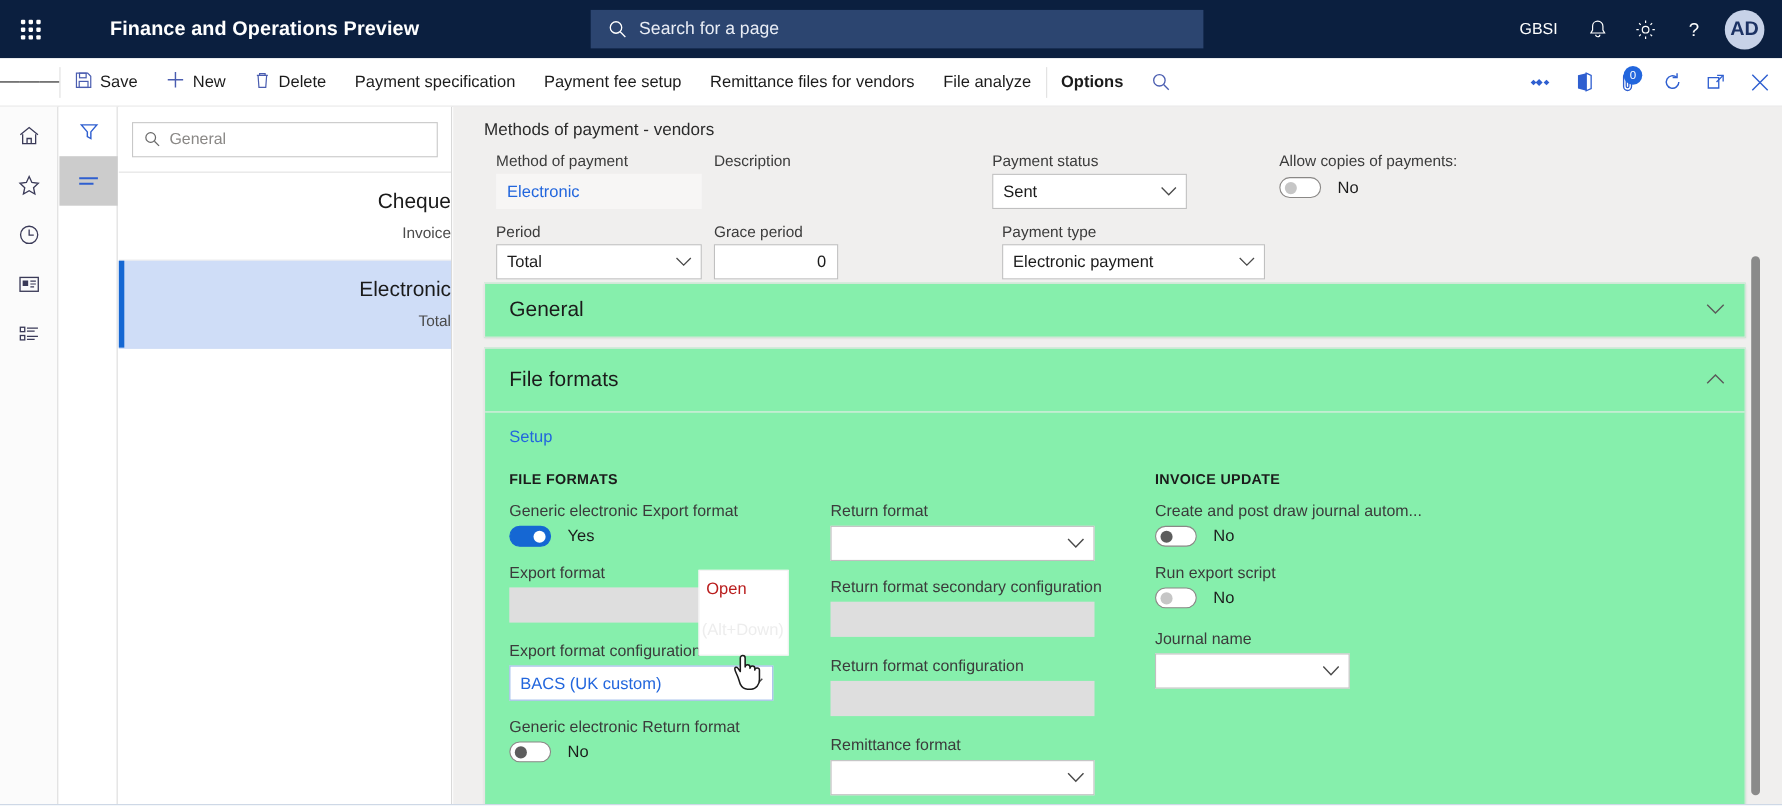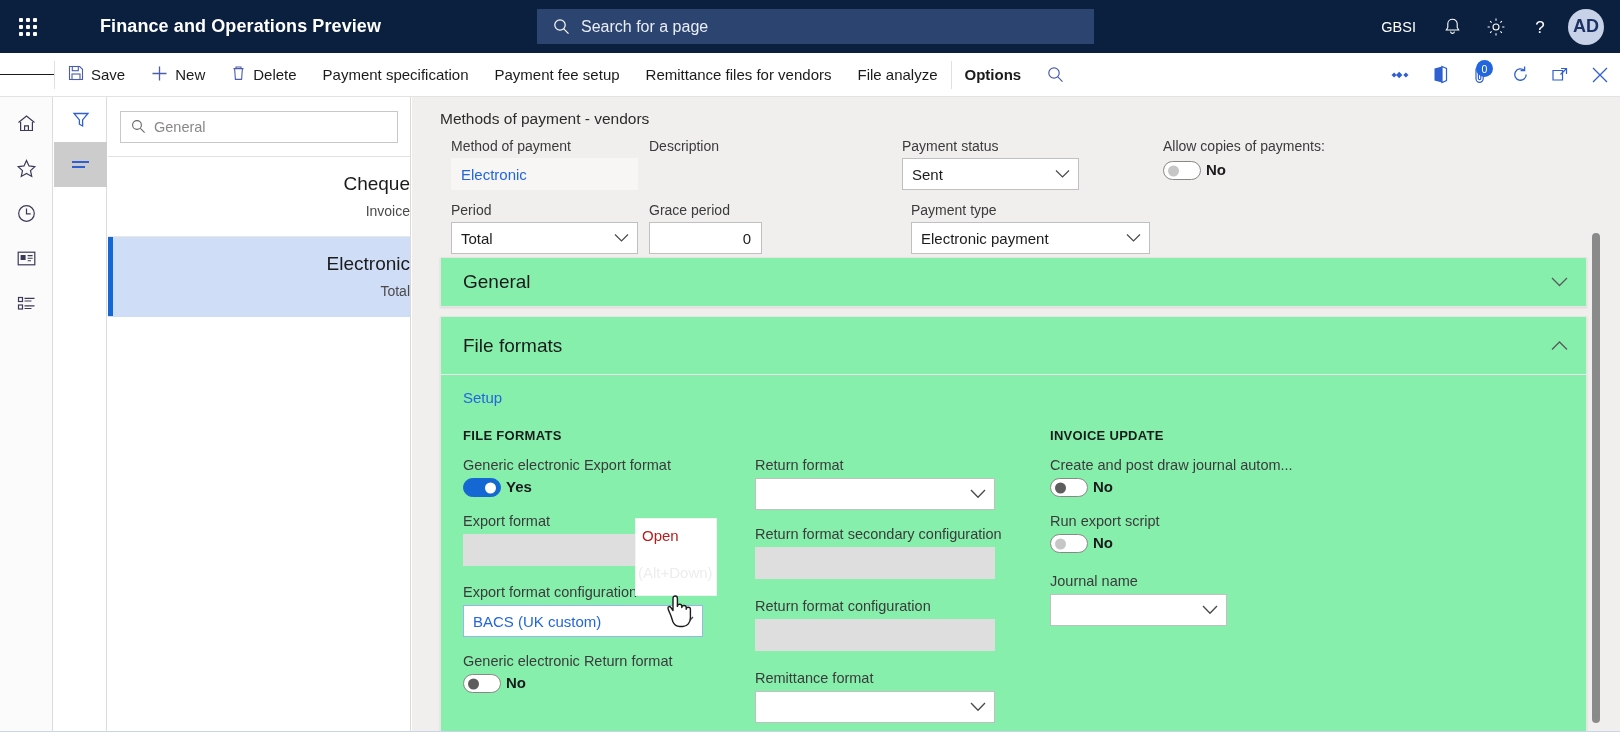--- a/index.html
+++ b/index.html
@@ -117,21 +117,21 @@
     height: 32px; border: 1px solid #c0c0c0; background: #ffffff;
     display: flex; align-items: center; padding: 0 9px; font-size: 15px; color: #1b1b1b;
     cursor: text;
   }
   .finput.flat { border: none; background: #f7f6f5; color: #2266dd; padding-left: 10px; }
   .finput.num { justify-content: flex-end; padding-right: 10px; }
   .fselect { position: relative; cursor: pointer; }
   .fselect .chev {
     position: absolute; right: 8px; top: 50%; transform: translateY(-50%); display: flex;
   }
-  .togglerow { display: flex; gap: 5px; margin-top: 7px; font-weight: bold; }
+  .togglerow { display: flex; align-items: center; gap: 15px; margin-top: 7px; }
   .tgl {
     width: 38px; height: 19px; border-radius: 10px; position: relative; cursor: pointer;
     border: 1px solid #8a8886; background: #ffffff;
   }
   .tgl i {
     position: absolute; left: 4px; top: 50%; transform: translateY(-50%);
     width: 11px; height: 11px; border-radius: 50%; background: #c6c6c6; display: block;
   }
   .tgl.dark i { background: #5d5d5d; }
   .tgl.on { background: #1567d3; border-color: #1567d3; }

